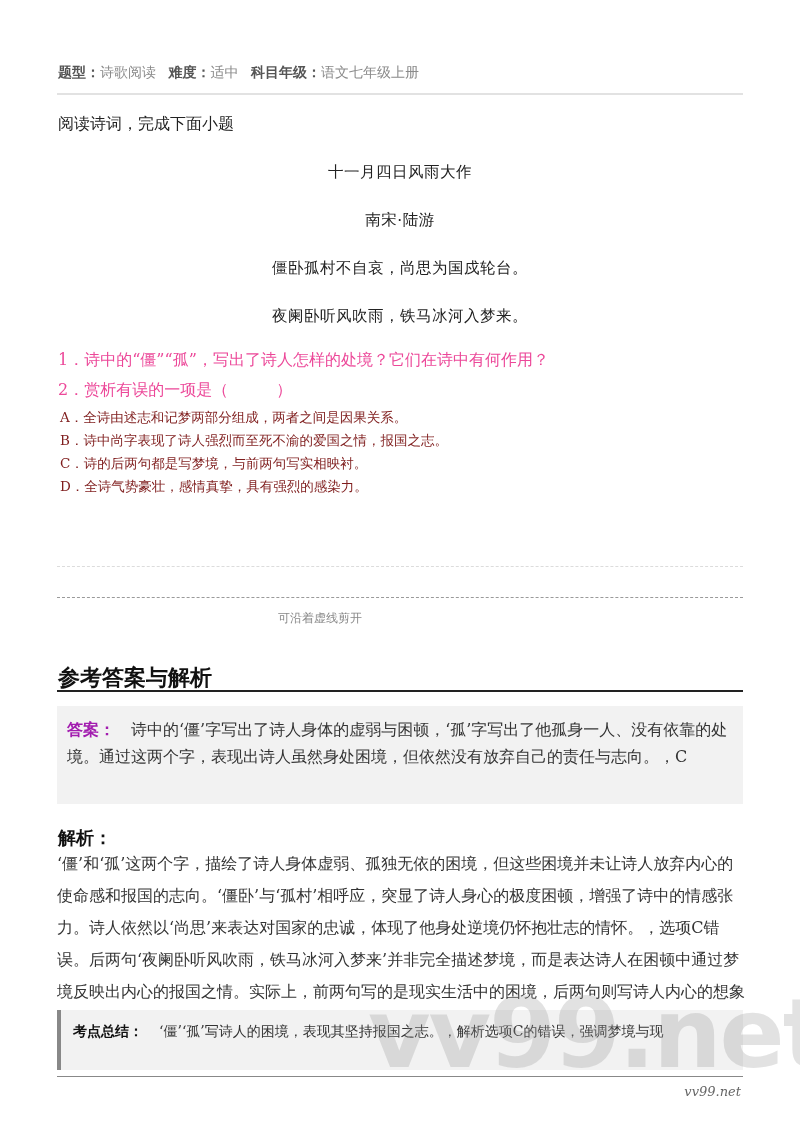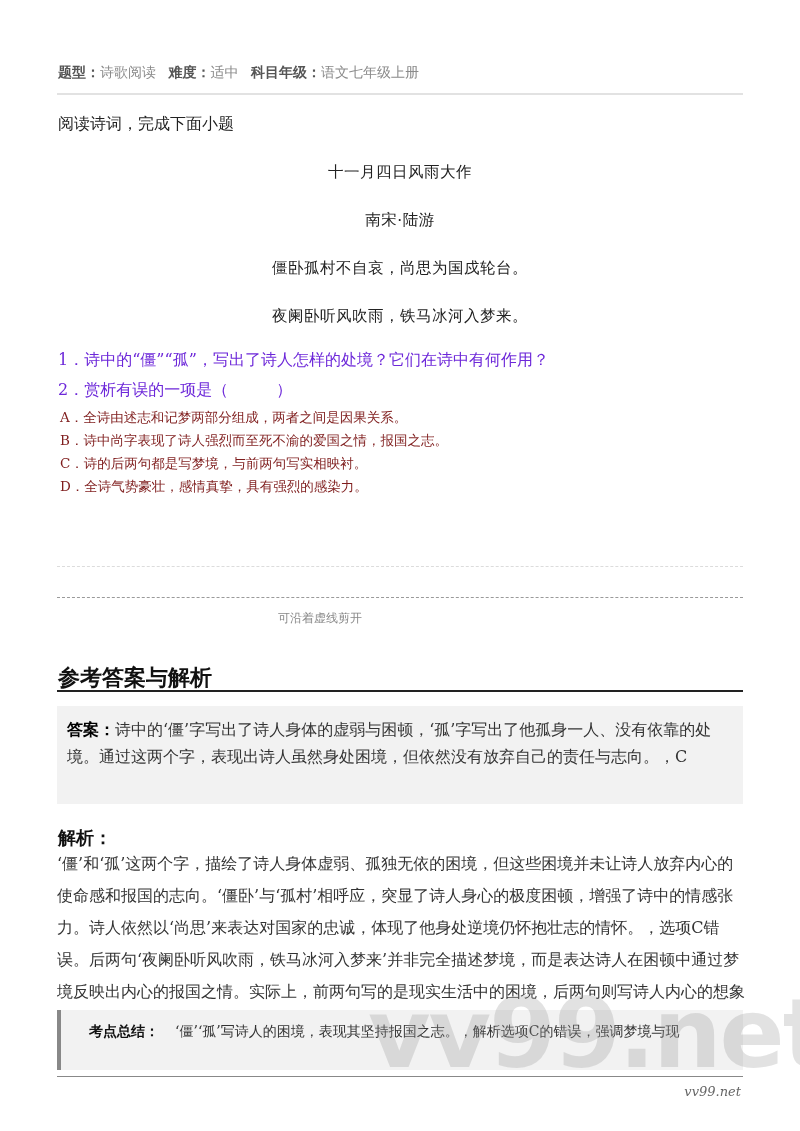--- a/index.html
+++ b/index.html
@@ -32,21 +32,21 @@
     }
 
     .instr { left: 58px; top: 114px; font-size: 16px; color: #222; }
 
     .poem-line {
       left: 0; width: 800px; text-align: center;
       font-size: 15.5px; color: #222; letter-spacing: 0.5px;
     }
 
     .q {
-      left: 58px; font-size: 16px; color: #6d28d9; white-space: nowrap;
+      left: 58px; font-size: 16px; color: #ec4899; white-space: nowrap;
     }
     .opt {
       left: 60px; font-size: 13.5px; color: #7f1d1d; white-space: nowrap;
     }
 
     .dash {
       left: 57px; width: 686px; height: 0;
     }
     .dash.light { top: 566px; border-top: 1px dashed #dcdcdc; }
     .dash.dark { top: 597px; border-top: 1.5px dashed #9a9a9a; }
@@ -66,23 +66,23 @@
     }
 
     .answer-box {
       left: 57px; top: 706px; width: 686px; height: 98px;
       background: #f2f2f2;
       box-sizing: border-box;
       padding: 10px 14px 0 10px;
       font-size: 16px; line-height: 27px; color: #333;
     }
     .answer-box .lbl {
-      font-weight: bold; color: #000000;
+      font-weight: bold; color: #a21caf;
       font-family: "DejaVu Sans", sans-serif;
-      margin-right: 0;
+      margin-right: 16px;
     }
 
     .analysis-lbl {
       left: 58px; top: 826px;
       font-size: 18px; font-weight: bold; color: #111;
       font-family: "DejaVu Sans", sans-serif;
     }
     .analysis-text {
       left: 57px; top: 848px; width: 690px;
       font-size: 16px; line-height: 32px; color: #333;
@@ -93,21 +93,20 @@
       background: #f2f2f2;
       border-left: 4px solid #888;
       box-sizing: border-box;
       padding: 13px 0 0 12px;
       font-size: 14px; color: #333; white-space: nowrap; overflow: hidden;
     }
     .summary-box .lbl {
       font-weight: bold; color: #111;
       font-family: "DejaVu Sans", sans-serif;
       margin-right: 16px;
-      margin-left: 16px;
     }
     .watermark {
       left: 368px; top: 978px;
       font-size: 96px; font-weight: bold;
       font-family: "DejaVu Sans", "Liberation Sans", sans-serif;
       color: rgba(150,150,150,0.28);
       letter-spacing: -2px;
       pointer-events: none;
       white-space: nowrap;
     }

